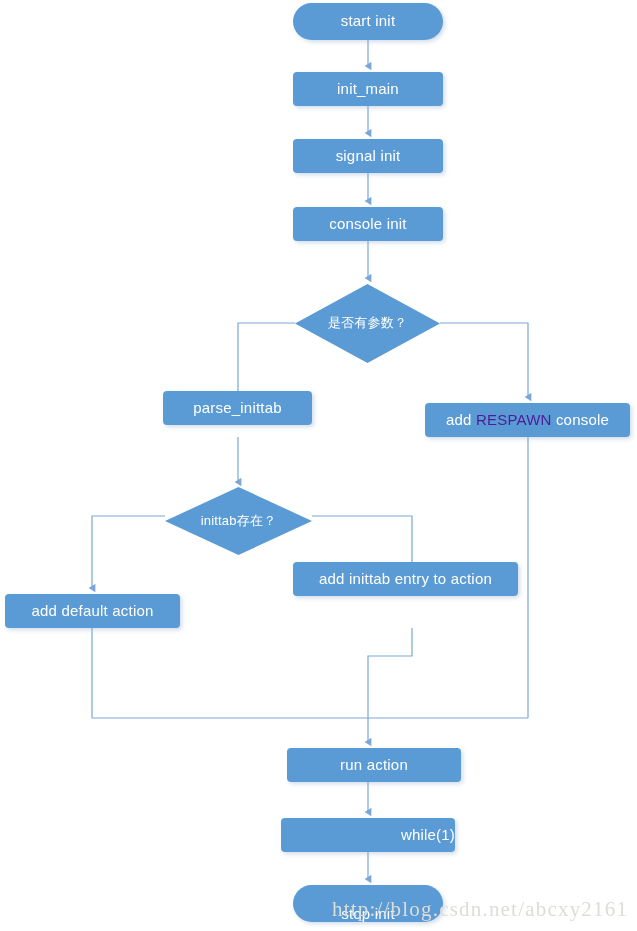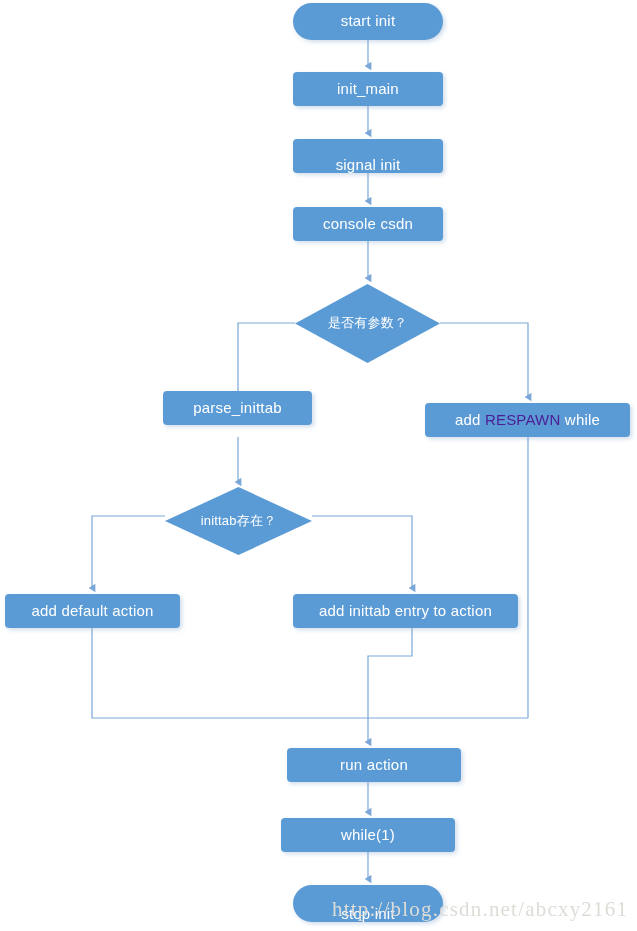--- a/index.html
+++ b/index.html
@@ -101,54 +101,54 @@
       </g>
   </svg>
 
   <div id="node-layer">
       <div class="node terminator" style="left: 293px; top: 3px; width: 150px; height: 37px;">
         <span>start init</span>
       </div>
       <div class="node process" style="left: 293px; top: 72px; width: 150px; height: 34px;">
         <span>init_main</span>
       </div>
-      <div class="node process" style="left: 293px; top: 139px; width: 150px; height: 34px; align-items: flex-end;">
+      <div class="node process" style="left: 293px; top: 139px; width: 150px; height: 34px;">
         <span>signal init</span>
       </div>
       <div class="node process" style="left: 293px; top: 207px; width: 150px; height: 34px;">
-        <span>console csdn</span>
+        <span>console init</span>
       </div>
       <div class="node decision" style="left: 295px; top: 284px; width: 145px; height: 79px;">
         <svg class="diamond-shape" viewBox="0 0 145 79">
           <polygon points="72.5,0 145,39.5 72.5,79 0,39.5" fill="#5B9BD5"></polygon>
         </svg>
         <span class="diamond-label">是否有参数？</span>
       </div>
       <div class="node process" style="left: 163px; top: 391px; width: 149px; height: 34px;">
         <span>parse_inittab</span>
       </div>
       <div class="node process" style="left: 425px; top: 403px; width: 205px; height: 34px;">
-        <span><span>add </span><span class="hl-red">RESPAWN</span><span> while</span></span>
+        <span><span>add </span><span class="hl-red">RESPAWN</span><span> console</span></span>
       </div>
       <div class="node decision" style="left: 165px; top: 487px; width: 147px; height: 68px;">
         <svg class="diamond-shape" viewBox="0 0 147 68">
           <polygon points="73.5,0 147,34 73.5,68 0,34" fill="#5B9BD5"></polygon>
         </svg>
         <span class="diamond-label">inittab存在？</span>
       </div>
       <div class="node process" style="left: 5px; top: 594px; width: 175px; height: 34px; text-align: center;">
         <span>add default action</span>
       </div>
-      <div class="node process" style="left: 293px; top: 594px; width: 225px; height: 34px; text-align: right;">
+      <div class="node process" style="left: 293px; top: 562px; width: 225px; height: 34px; text-align: right;">
         <span>add inittab entry to action</span>
       </div>
       <div class="node process" style="left: 287px; top: 748px; width: 174px; height: 34px;">
         <span>run action</span>
       </div>
-      <div class="node process" style="left: 281px; top: 818px; width: 174px; height: 34px;">
+      <div class="node process" style="left: 281px; top: 818px; width: 174px; height: 34px; justify-content: flex-end;">
         <span>while(1)</span>
       </div>
       <div class="node terminator" style="left: 293px; top: 885px; width: 150px; height: 37px; align-items: flex-end;">
         <span>stop init</span>
       </div>
     </div>
 
   <div class="watermark" style="left: 332px; top: 897px;">http://blog.csdn.net/abcxy2161</div>
 
 </div>

